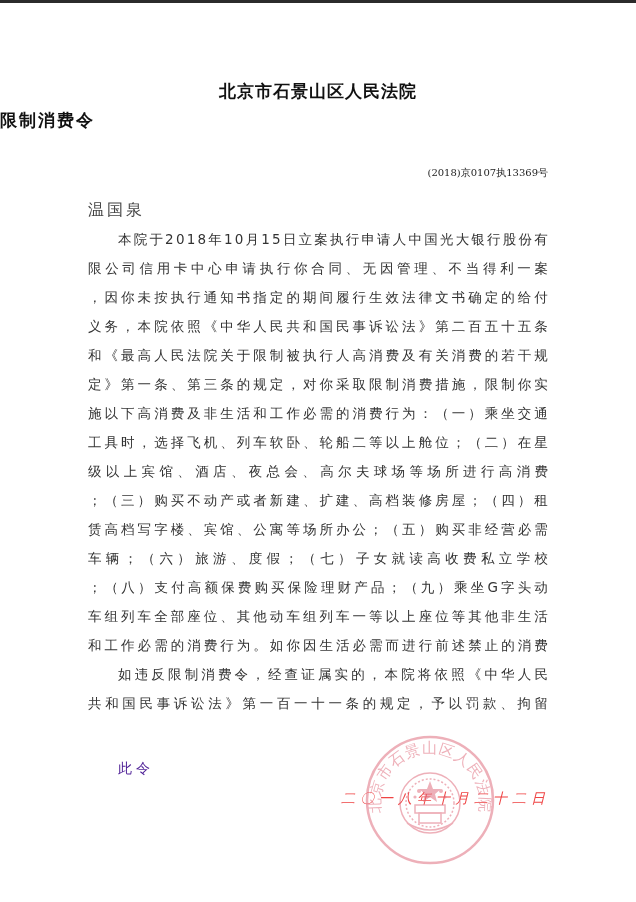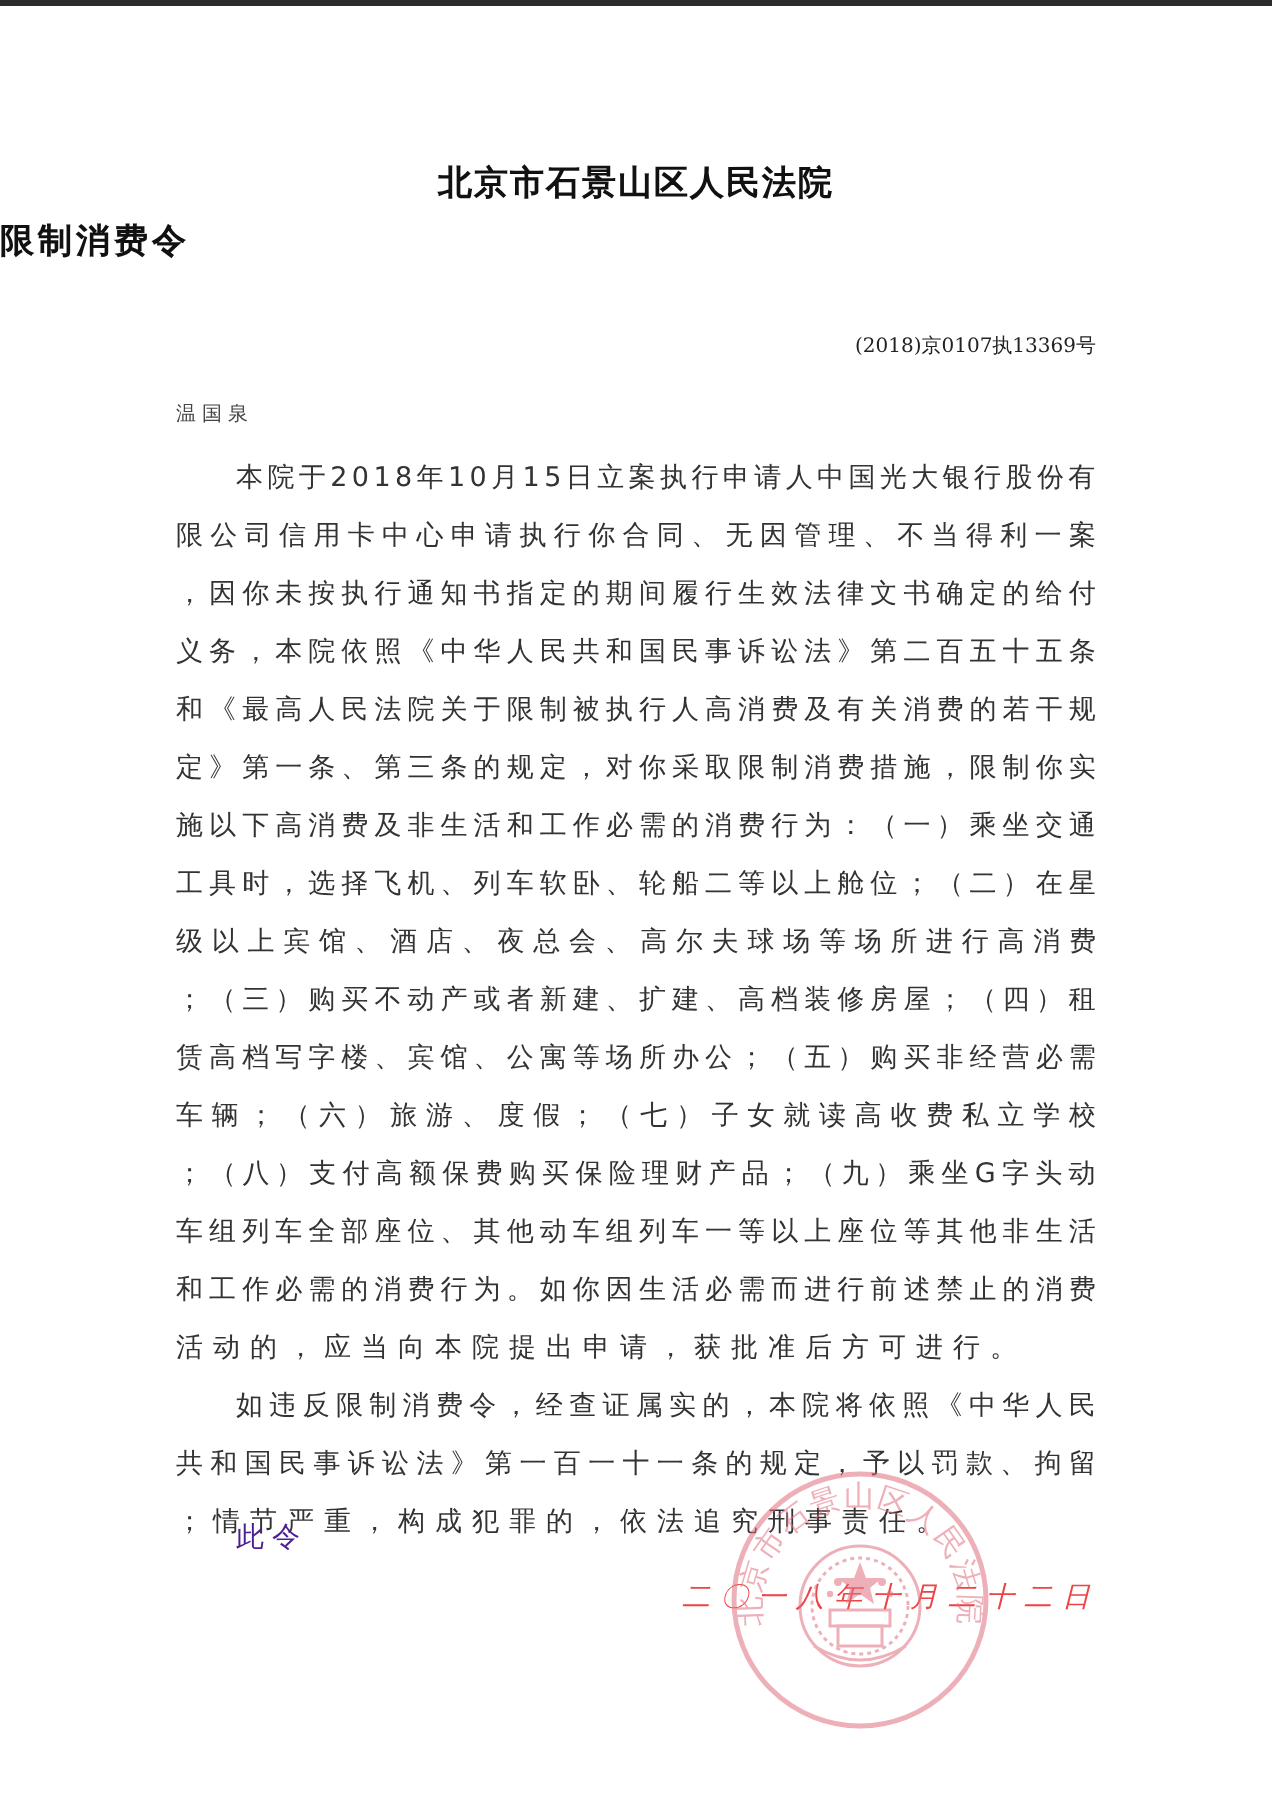--- a/index.html
+++ b/index.html
@@ -16,21 +16,21 @@
     }
     .doc-title {
       position: absolute; left: 0; width: 636px; top: 109px; 
       font-size: 17px; font-weight: bold; letter-spacing: 2px; color: #111;
     }
     .case-no {
       position: absolute; right: 88px; top: 166px; font-size: 10px; color: #222;
       font-family: "DejaVu Serif", "Liberation Serif", serif;
     }
     .recipient {
-      position: absolute; left: 88px; top: 200px; font-size: 10px; letter-spacing: 3px; color: #444;
+      position: absolute; left: 88px; top: 200px; font-size: 16px; letter-spacing: 3px; color: #444;
     }
     .body-lines { position: absolute; left: 88px; top: 225px; width: 460px; }
     .line {
       height: 29px; line-height: 29px; font-size: 13.5px; color: #333;
       white-space: nowrap; display: flex; justify-content: space-between;
     }
     .line.indent { padding-left: 30px; }
     .line.last { justify-content: flex-start; letter-spacing: 5px; }
     .closing { position: absolute; left: 118px; top: 760px; font-size: 14px; letter-spacing: 4px; color: #4c1d95; }
     .date {
@@ -494,21 +494,20 @@
       <span>进</span>
       <span>行</span>
       <span>前</span>
       <span>述</span>
       <span>禁</span>
       <span>止</span>
       <span>的</span>
       <span>消</span>
       <span>费</span>
     </div>
-  <div class="line last">活动的，应当向本院提出申请，获批准后方可进行。</div>
 
   <div class="line indent">
       <span>如</span>
       <span>违</span>
       <span>反</span>
       <span>限</span>
       <span>制</span>
       <span>消</span>
       <span>费</span>
       <span>令</span>
@@ -553,21 +552,20 @@
       <span>定</span>
       <span>，</span>
       <span>予</span>
       <span>以</span>
       <span>罚</span>
       <span>款</span>
       <span>、</span>
       <span>拘</span>
       <span>留</span>
     </div>
-  <div class="line last">；情节严重，构成犯罪的，依法追究刑事责任。</div>
 </div>
 
 <div class="closing">此令</div>
 <div class="date">二〇一八年十月二十二日</div>
 
 <svg class="seal" viewBox="0 0 134 134">
   <defs>
     <path id="sealArc" d="M 22 92 A 50 50 0 1 1 112 92"></path>
   </defs>
   <circle cx="67" cy="67" r="63" fill="none" stroke="#e07080" stroke-width="2.5"></circle>

